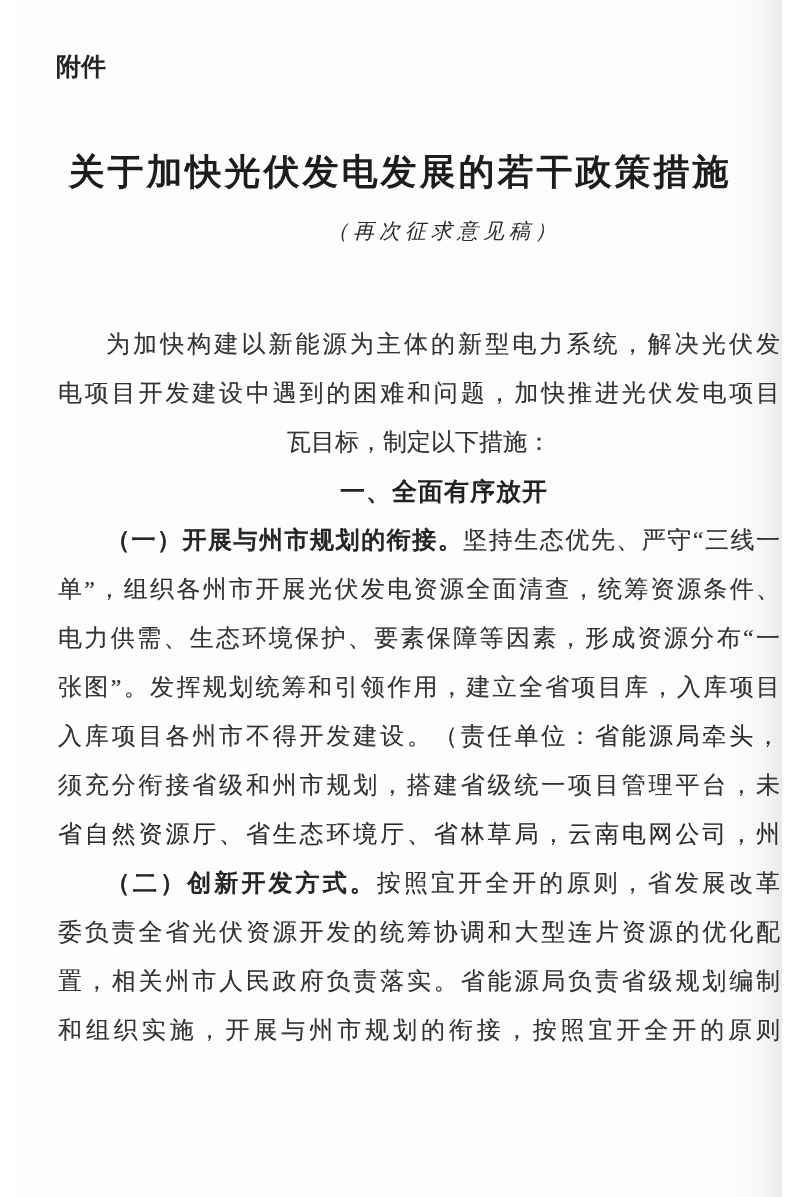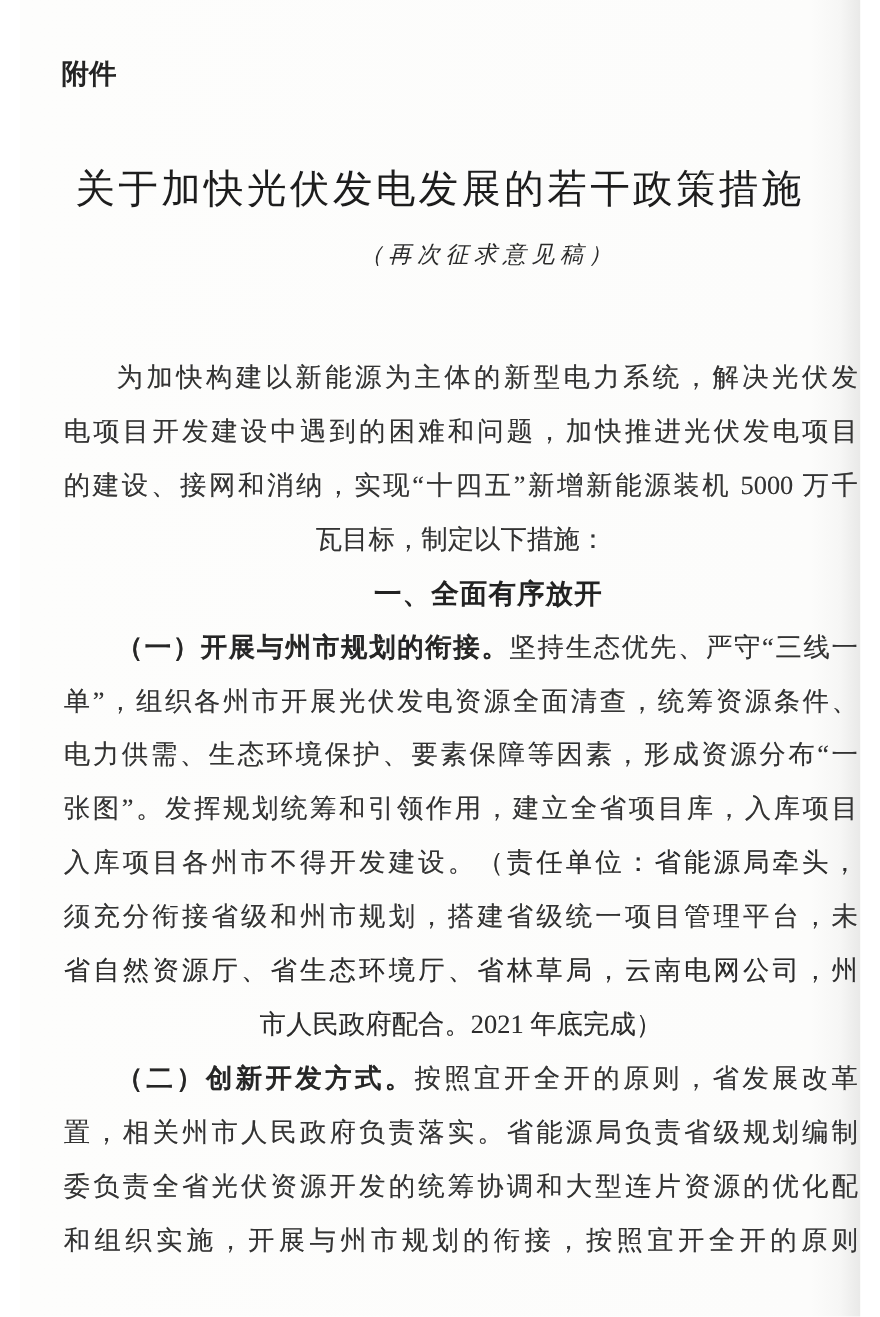--- a/index.html
+++ b/index.html
@@ -26,21 +26,21 @@
     font-size: 25px;
     color: #242424;
   }
   .doc-title {
     position: absolute;
     top: 148px;
     left: 0;
     width: 100%;
     text-align: center;
     font-size: 36px;
-    font-weight: normal;
+    font-weight: bold;
     letter-spacing: 3px;
     color: #1d1d1d;
     white-space: nowrap;
   }
   .doc-subtitle {
     position: absolute;
     top: 217px;
     left: 0;
     width: 100%;
     text-align: center;
@@ -98,34 +98,32 @@
   <div class="attachment">附件</div>
 
   <div class="doc-title">关于加快光伏发电发展的若干政策措施</div>
 
   <div class="doc-subtitle">（再次征求意见稿）</div>
 
   <div class="body-block">
 
     <div class="line j indent">为加快构建以新能源为主体的新型电力系统，解决光伏发</div>
     <div class="line j">电项目开发建设中遇到的困难和问题，加快推进光伏发电项目</div>
-    <div class="line j">的建设、接网和消纳，实现“十四五”新增新能源装机 5000 万千</div>
     <div class="line">瓦目标，制定以下措施：</div>
 
     <div class="line indent heading">一、全面有序放开</div>
 
     <div class="line j indent"><span class="lead">（一）开展与州市规划的衔接。</span><span>坚持生态优先、严守“三线一</span></div>
     <div class="line j">单”，组织各州市开展光伏发电资源全面清查，统筹资源条件、</div>
     <div class="line j">电力供需、生态环境保护、要素保障等因素，形成资源分布“一</div>
     <div class="line j">张图”。发挥规划统筹和引领作用，建立全省项目库，入库项目</div>
     <div class="line j"><span>入库项目各州市不得开发建设。</span><span class="kai">（责任单位：省能源局牵头，</span></div>
     <div class="line j">须充分衔接省级和州市规划，搭建省级统一项目管理平台，未</div>
     <div class="line j kai">省自然资源厅、省生态环境厅、省林草局，云南电网公司，州</div>
-    <div class="line kai">市人民政府配合。2021 年底完成）</div>
 
     <div class="line j indent"><span class="lead">（二）创新开发方式。</span><span>按照宜开全开的原则，省发展改革</span></div>
+    <div class="line j">委负责全省光伏资源开发的统筹协调和大型连片资源的优化配</div>
     <div class="line j">置，相关州市人民政府负责落实。省能源局负责省级规划编制</div>
-    <div class="line j">委负责全省光伏资源开发的统筹协调和大型连片资源的优化配</div>
     <div class="line j">和组织实施，开展与州市规划的衔接，按照宜开全开的原则</div>
 
   </div>
 
 </div>
 
 </body></html>

